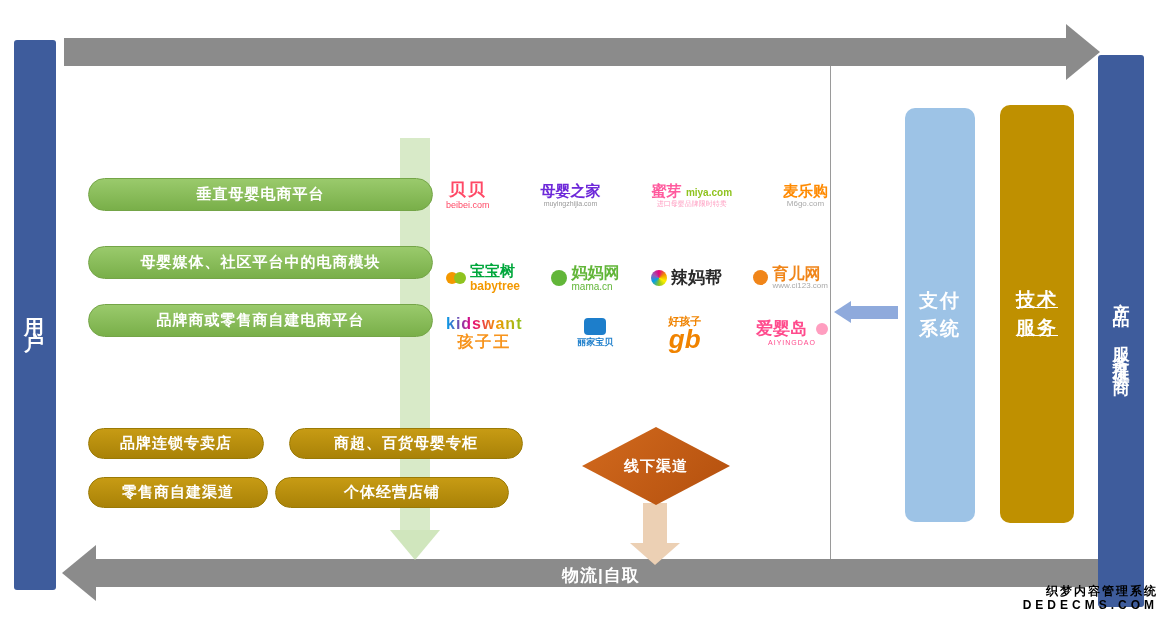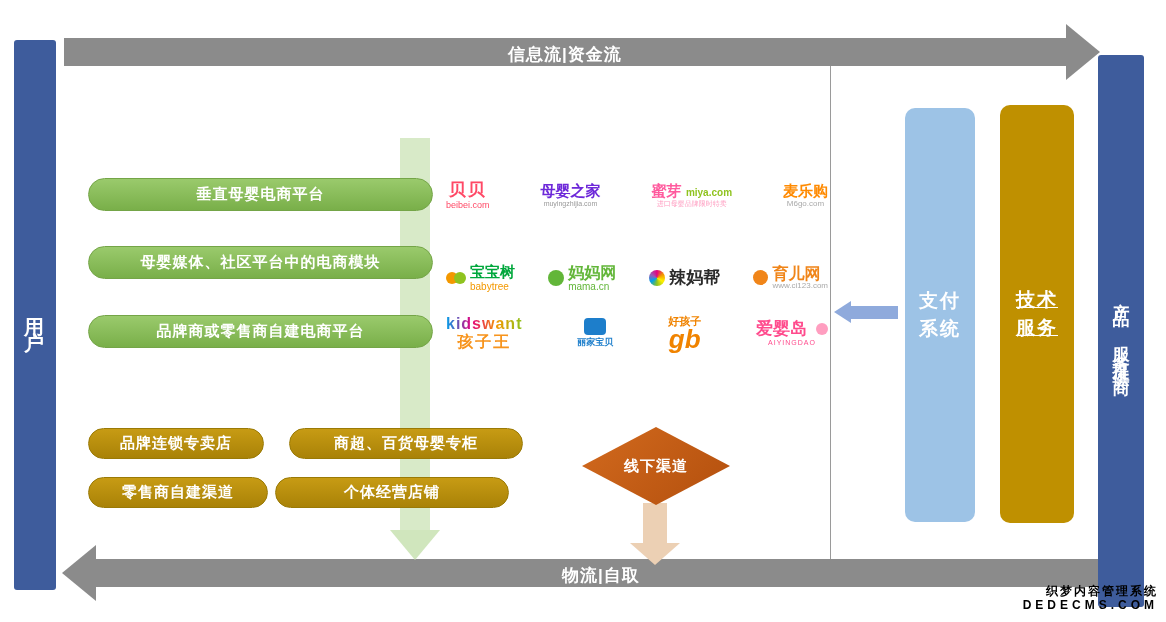--- a/index.html
+++ b/index.html
@@ -33,21 +33,21 @@
 
   
   .green-arrow-body { left:400px; top:138px; width:30px; height:392px; background:rgba(203,227,182,0.75); z-index:1; }
   .green-arrow-head { left:390px; top:530px; width:0; height:0; z-index:1;
     border-left:25px solid transparent; border-right:25px solid transparent; border-top:30px solid rgba(203,227,182,0.9); }
 
   
   .pill { left:88px; width:345px; height:33px; border-radius:17px;
     background:linear-gradient(180deg,#9aca6c,#79af49); border:1px solid #74a547;
     color:#fff; font-weight:bold; font-size:15px; z-index:2; letter-spacing:1px; }
-  .pill.r1{top:109px} .pill.r2{top:178px} .pill.r3{top:246px} .pill.r4{top:315px}
+  .pill.r1{top:109px} .pill.r2{top:178px} .pill.r3{top:246px} .pill.r4{top:304px}
 
   
   .logo-row { left:446px; width:382px; display:flex; justify-content:space-between; align-items:center; z-index:2; }
   .logo-row.l1{top:104px;height:42px} .logo-row.l2{top:172px;height:46px}
   .logo-row.l3{top:258px;height:40px} .logo-row.l4{top:303px;height:60px}
   .logo { display:flex; flex-direction:column; align-items:center; justify-content:center; line-height:1.15; text-align:center; }
   .hrow { flex-direction:row; gap:4px; }
   .vcol { display:flex; flex-direction:column; align-items:flex-start; line-height:1.1; }
 
   .jd-main{color:#e1251b;font-weight:bold;font-style:italic;font-size:17px}
@@ -67,21 +67,21 @@
   .miya-main{color:#ff5a9e;font-weight:bold;font-size:15px}
   .miya-main2{color:#8fc31f;font-weight:bold;font-size:10px}
   .miya-sub{color:#ff9cc0;font-size:7px}
   .mlg-main{color:#ff8a00;font-weight:bold;font-size:15px}
   .mlg-sub{color:#aaa;font-size:8px}
 
   .bt-dots{display:flex;align-items:center}
   .bt-dot1{width:12px;height:12px;border-radius:50%;background:#f39800}
   .bt-dot2{width:12px;height:12px;border-radius:50%;background:#8fc31f;margin-left:-4px}
   .bt-main{color:#00a73c;font-weight:bold;font-size:15px}
-  .bt-sub{color:#f39800;font-weight:normal;font-size:10px}
+  .bt-sub{color:#f39800;font-weight:bold;font-size:12px}
   .mama-icon{width:16px;height:16px;border-radius:50%;background:#62b639}
   .mama-main{color:#62b639;font-weight:bold;font-size:16px}
   .mama-sub{color:#62b639;font-size:10px}
   .lmb-icon{width:16px;height:16px;border-radius:50%;
     background:conic-gradient(#e4007f,#f39800,#fff100,#8fc31f,#00a0e9,#9b59b6,#e4007f)}
   .lmb-main{color:#2b2b2b;font-weight:bold;font-size:17px}
   .ci-icon{width:15px;height:15px;border-radius:50%;background:#f08519}
   .ci-main{color:#f08519;font-weight:bold;font-size:16px}
   .ci-sub{color:#aaa;font-size:8px}
 
@@ -127,21 +127,20 @@
   .wm1{font-size:12px;font-weight:bold;letter-spacing:2px}
   .wm2{font-size:12px;font-weight:bold;letter-spacing:4px}
 </style>
 </head>
 <body>
 
 <div class="canvas">
 
   <div class="abs top-arrow-body"></div>
   <div class="abs top-arrow-head"></div>
-  <div class="abs top-arrow-label">信息流|资金流</div>
 
   <div class="abs bottom-arrow-body"></div>
   <div class="abs bottom-arrow-head"></div>
   <div class="abs bottom-arrow-label">物流|自取</div>
 
   <div class="abs divider"></div>
 
   <div class="abs green-arrow-body"></div>
   <div class="abs green-arrow-head"></div>
 

